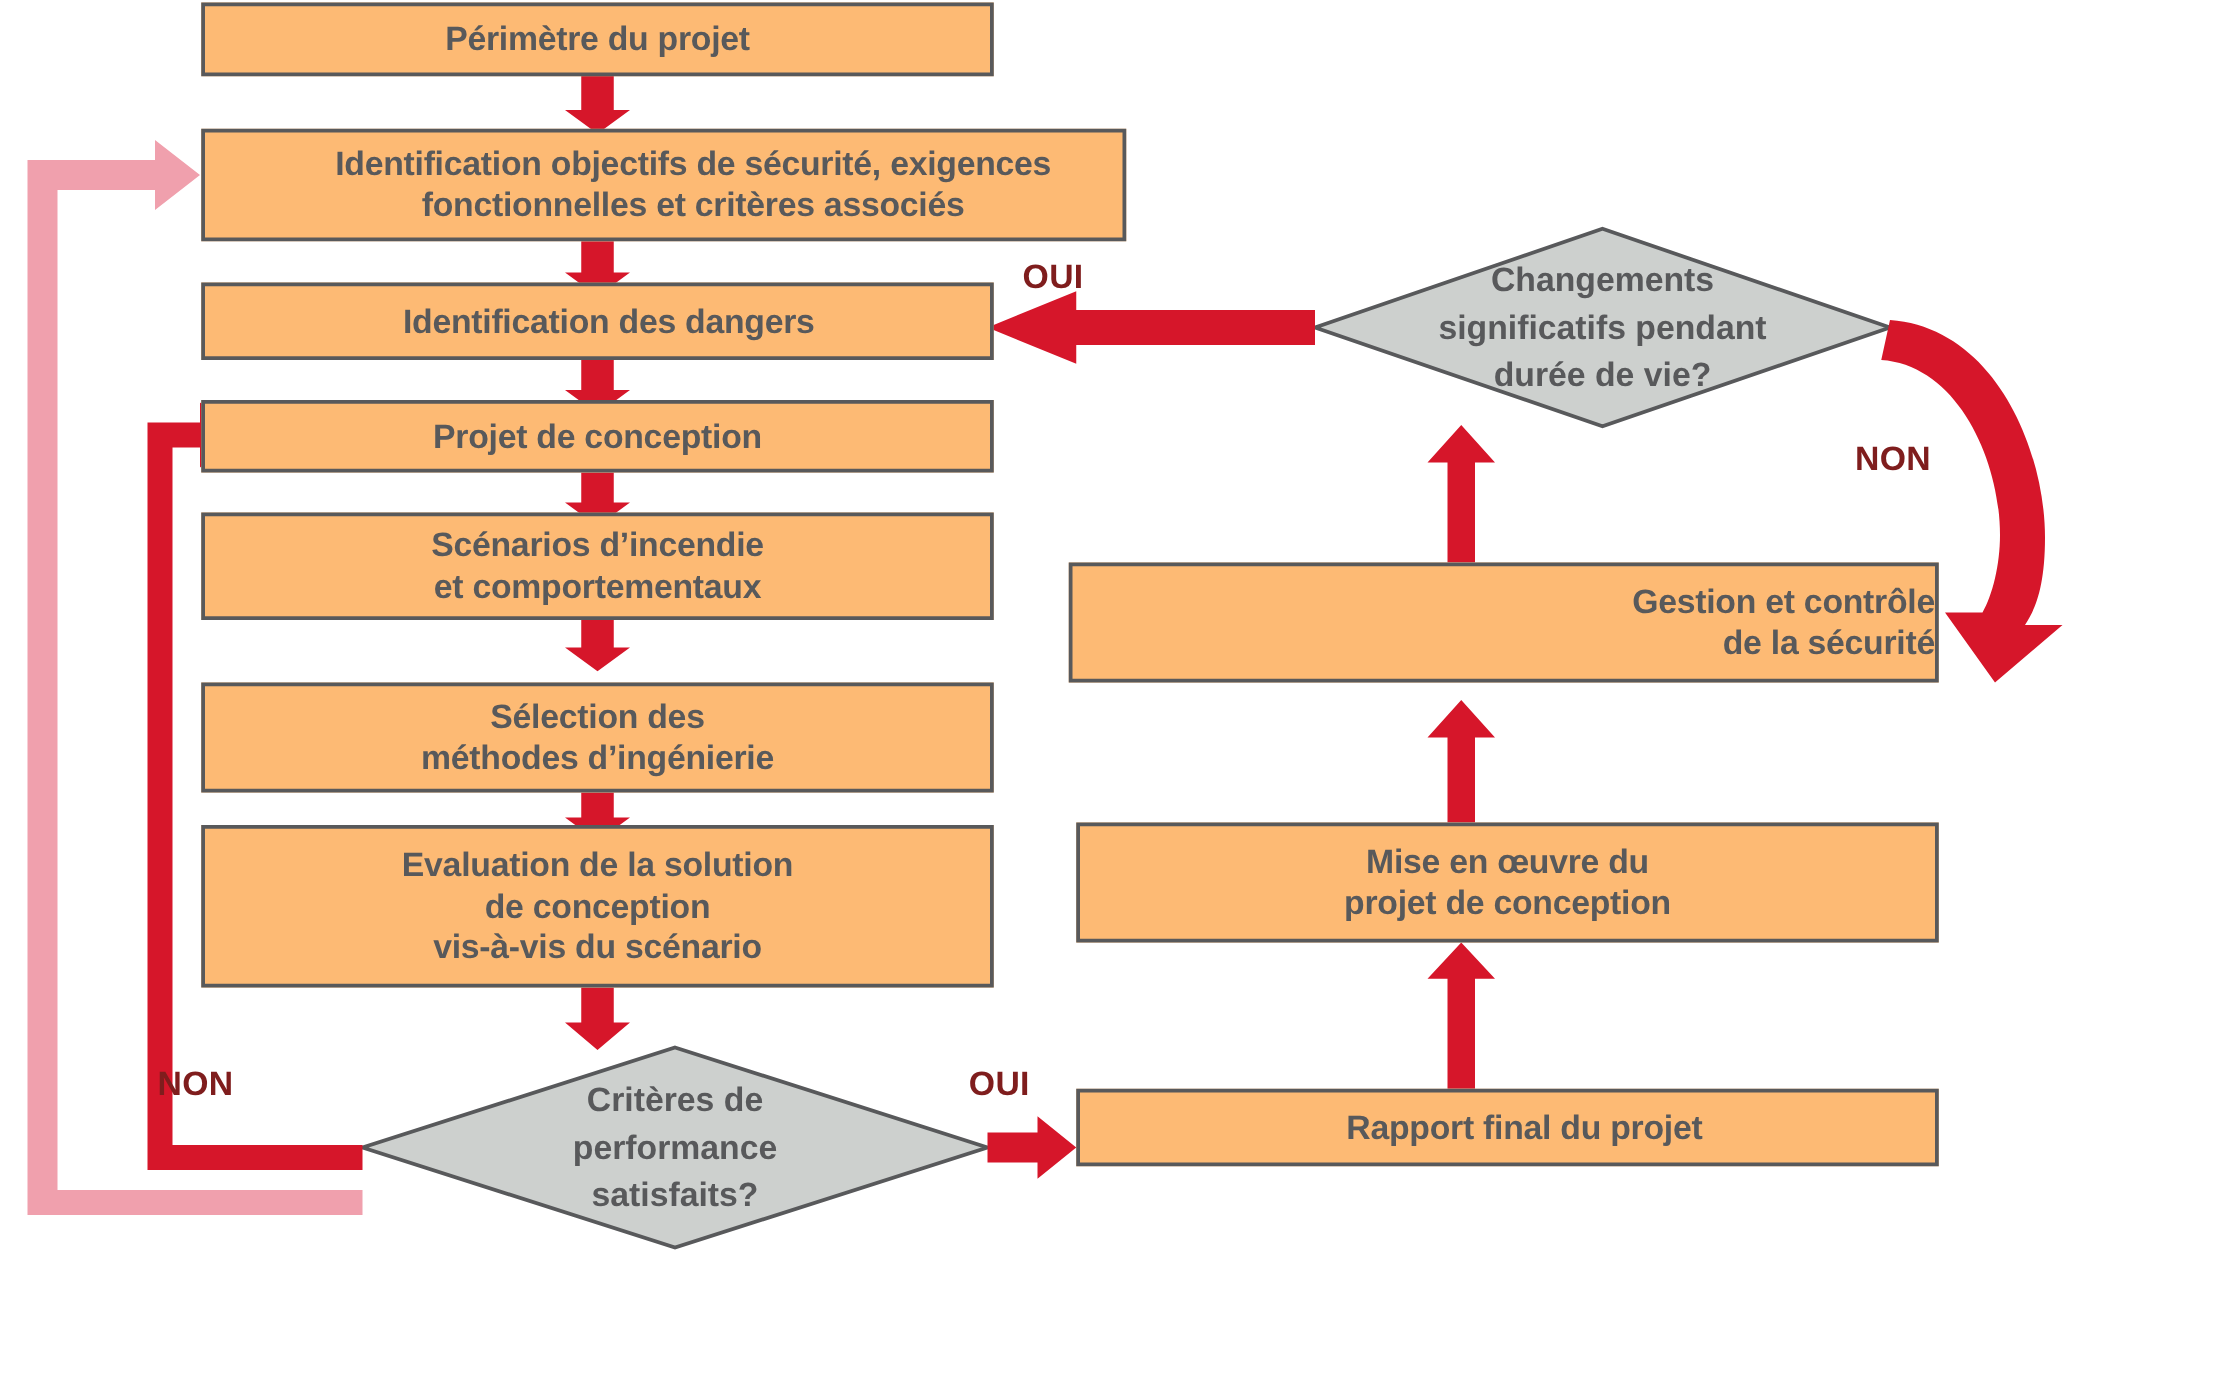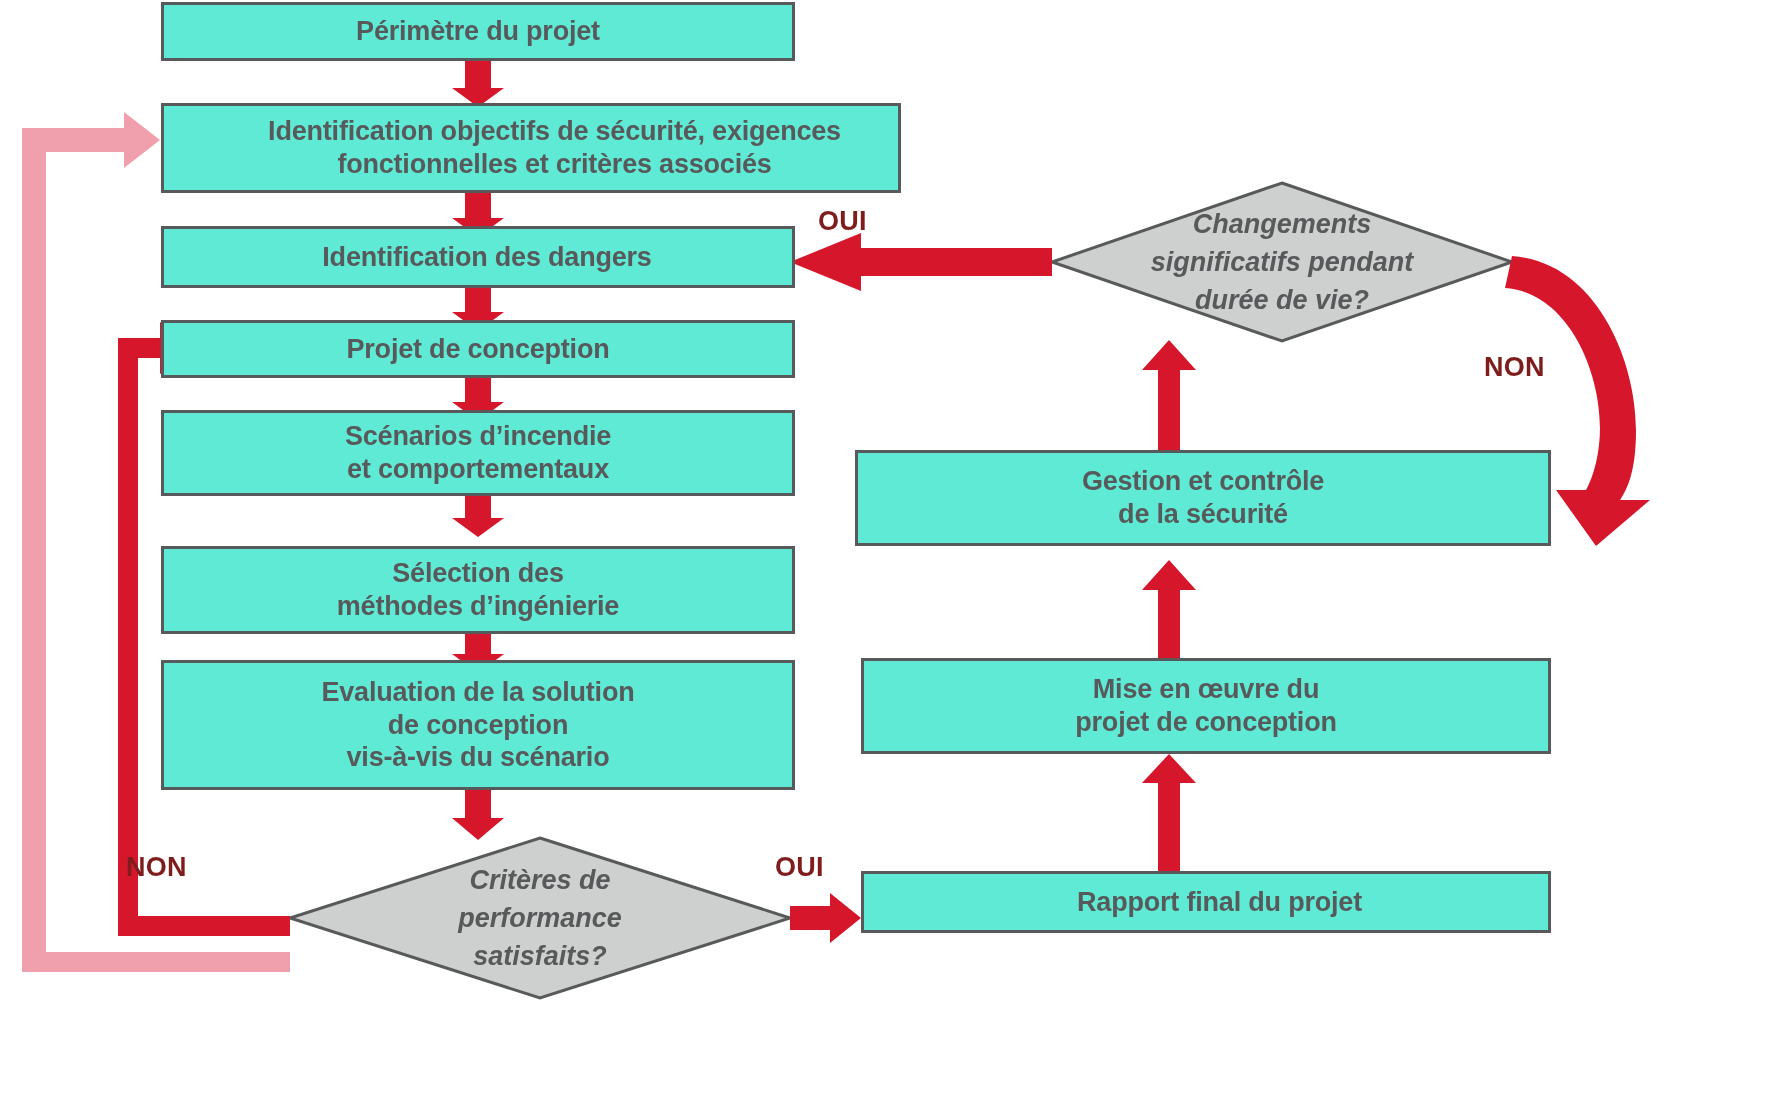--- a/index.html
+++ b/index.html
@@ -19,21 +19,21 @@
   }
   svg.layer {
     position: absolute;
     left: 0;
     top: 0;
     width: 1772px;
     height: 1114px;
   }
   .node-box {
     position: absolute;
-    background: #5eead4;
+    background: #fdba74;
     border: 3px solid #58595b;
     box-sizing: border-box;
     display: flex;
     align-items: center;
     justify-content: center;
     text-align: center;
     color: #58595b;
     font-weight: bold;
     font-size: 27px;
     line-height: 1.22;
@@ -47,21 +47,20 @@
   .diamond-label {
     position: absolute;
     display: flex;
     align-items: center;
     text-align: center;
     color: #58595b;
     font-weight: bold;
     font-size: 27px;
     line-height: 1.42;
     pointer-events: none;
-    font-style: italic;
   }
   .diamond-label .label {
     display: block;
     width: 100%;
     white-space: pre-line;
   }
   .edge-label {
     position: absolute;
     color: #7f1d1d;
     font-weight: bold;
@@ -180,21 +179,21 @@
 
   <div class="node-box" style="left:861px; top:871px; width:690px; height:62px;padding-left:27px;">
     <span class="label">Rapport final du projet</span>
   </div>
 
   <div class="node-box" style="left:861px; top:658px; width:690px; height:96px;">
     <span class="label">Mise en œuvre du
 projet de conception</span>
   </div>
 
-  <div class="node-box" style="left:855px; top:450px; width:696px; height:96px;">
+  <div class="node-box" style="left:855px; top:450px; width:696px; height:96px;text-align:right;">
     <span class="label">Gestion et contrôle
 de la sécurité</span>
   </div>
 
   <div class="diamond-label" style="left:395px; top:852px; width:290px; height:132px;">
     <span class="label">Critères de
 performance
 satisfaits?</span>
   </div>
 

